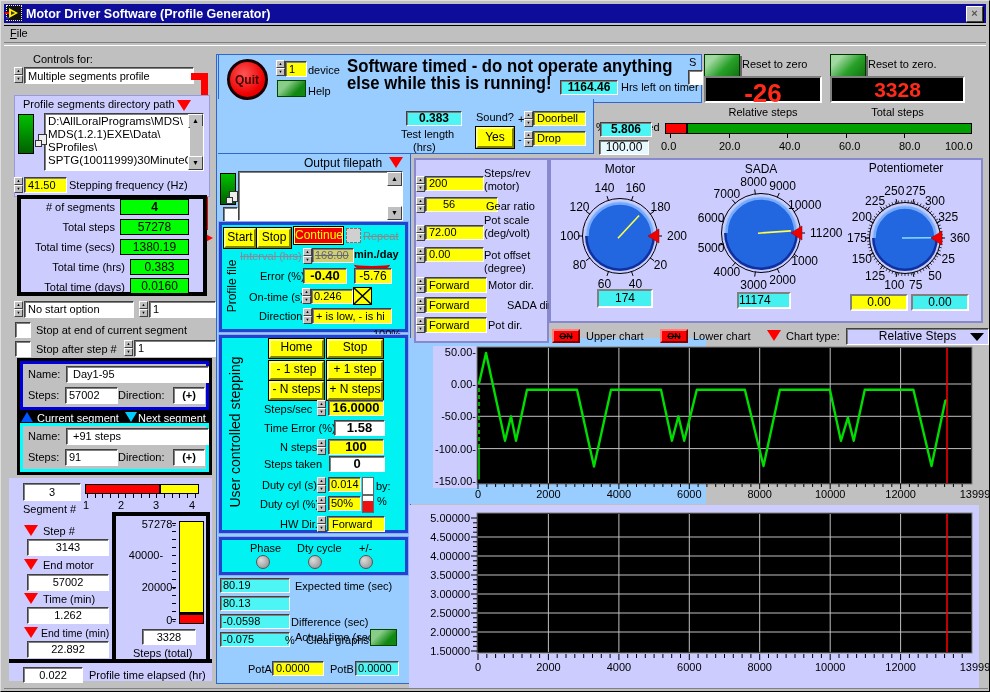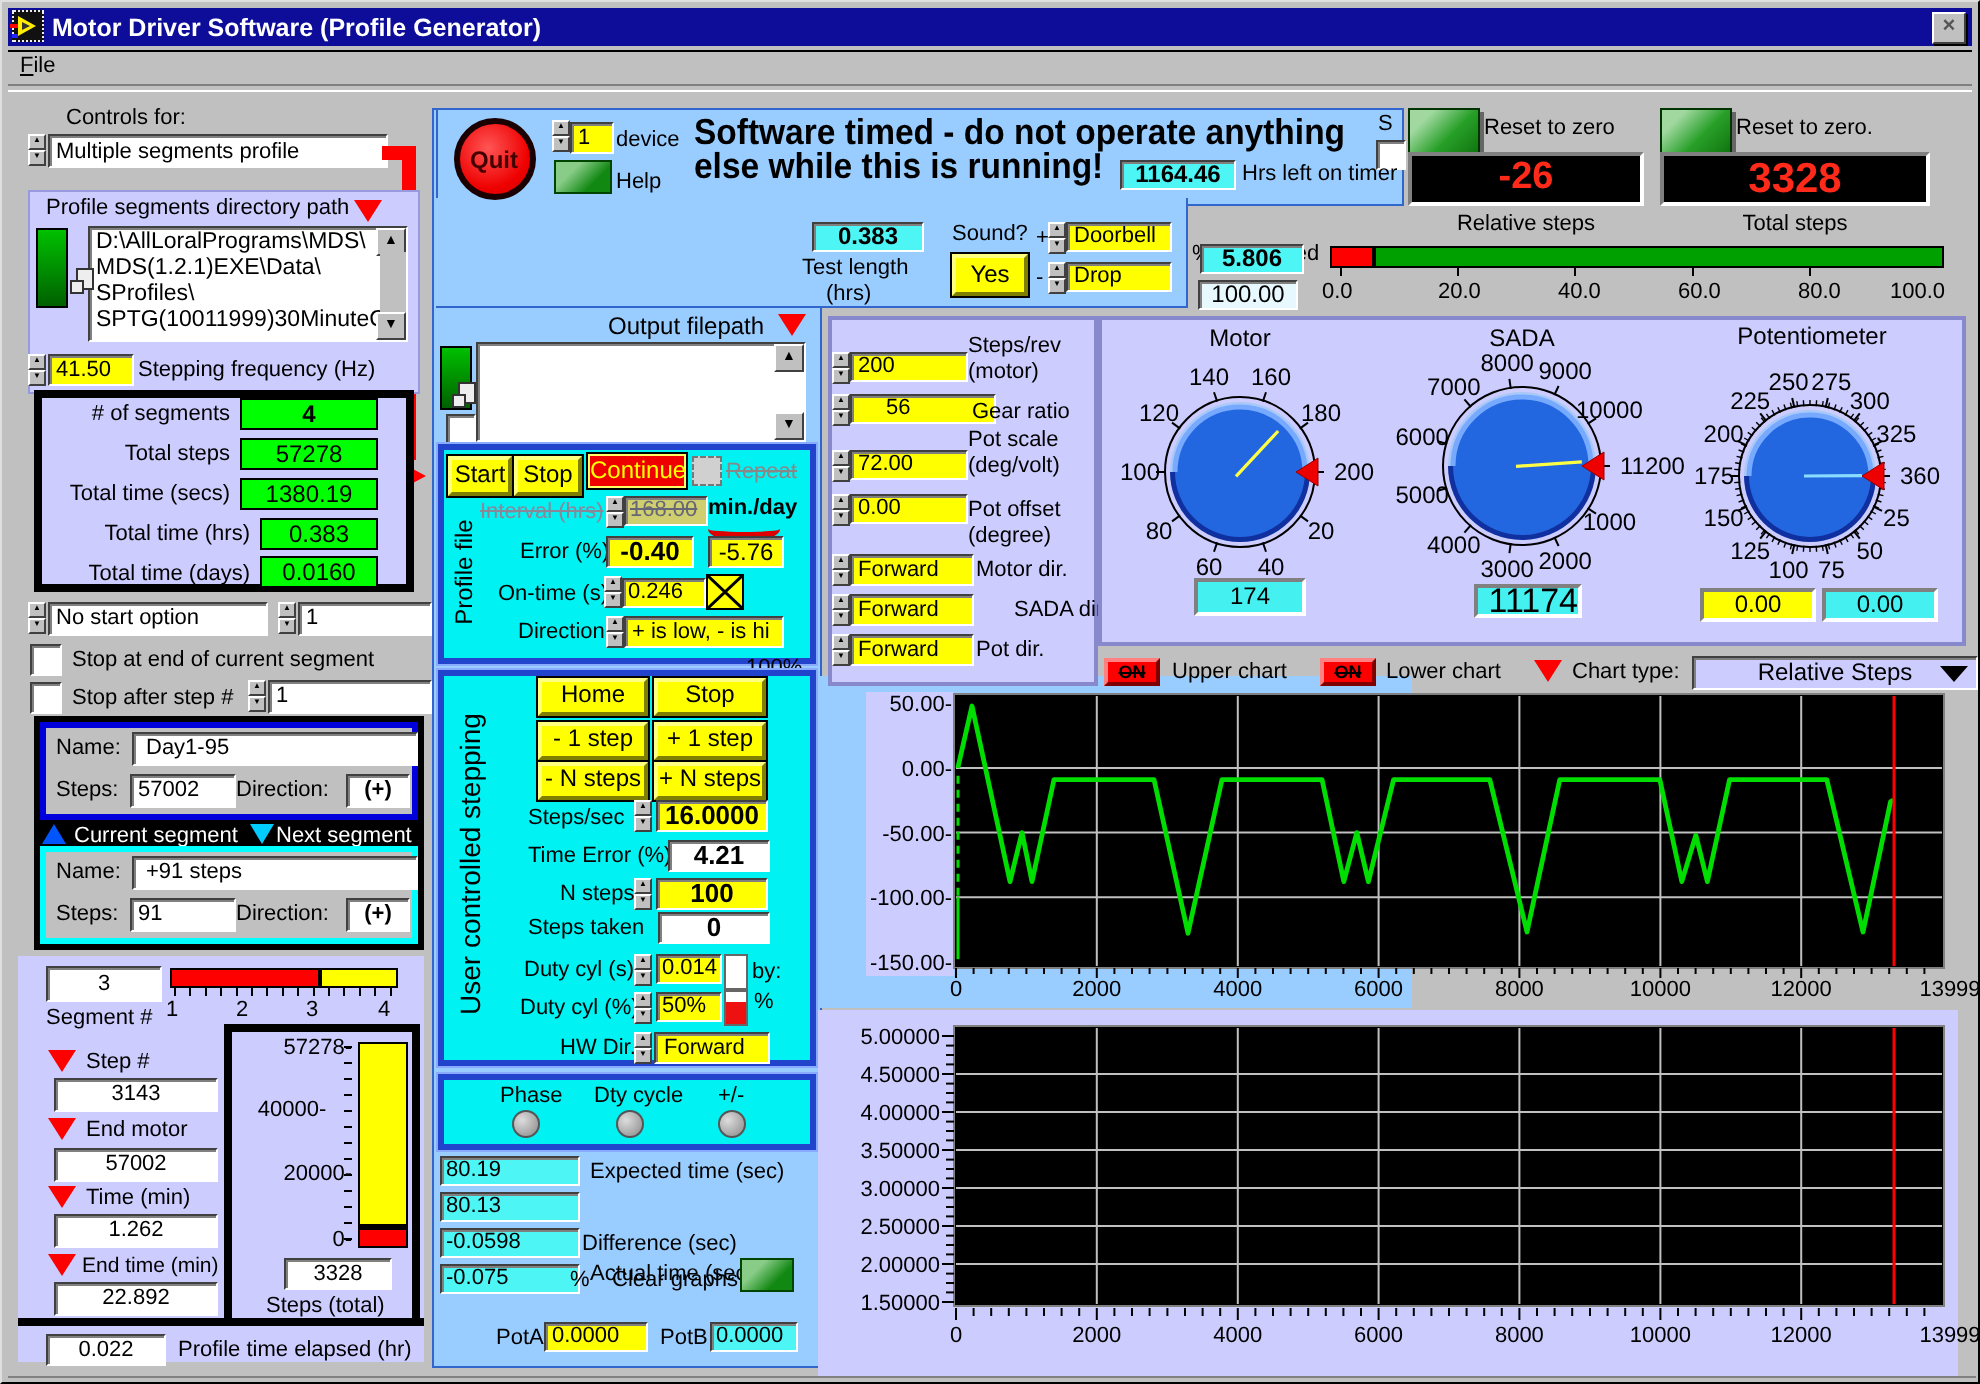--- a/index.html
+++ b/index.html
@@ -267,21 +267,21 @@
   <div class="abs ybtn" style="left:326px;top:360px;width:52px;height:15px;line-height:13px;">+ 1 step</div>
   <div class="abs ybtn" style="left:268px;top:380px;width:51px;height:15px;line-height:13px;">- N steps</div>
   <div class="abs ybtn" style="left:326px;top:380px;width:52px;height:15px;line-height:13px;">+ N steps</div>
   <div class="abs lab" style="left:263px;top:402px;">Steps/sec</div>
   <div class="abs spin" style="left:316px;top:399px;">
       <span class="u"></span>
       <span class="d"></span>
     </div>
   <div class="abs ybox ctr" style="left:327px;top:399px;width:54px;height:14px;font-size:13px;font-weight:bold;line-height:14px;">16.0000</div>
   <div class="abs lab" style="left:263px;top:421px;">Time Error (%)</div>
-  <div class="abs vbox ctr" style="left:333px;top:419px;width:49px;height:14px;font-size:13px;font-weight:bold;line-height:14px;">4.21</div>
+  <div class="abs vbox ctr" style="left:333px;top:419px;width:49px;height:14px;font-size:13px;font-weight:bold;line-height:14px;">1.58</div>
   <div class="abs lab" style="left:279px;top:440px;">N steps</div>
   <div class="abs spin" style="left:316px;top:438px;">
       <span class="u"></span>
       <span class="d"></span>
     </div>
   <div class="abs ybox ctr" style="left:327px;top:438px;width:54px;height:14px;font-size:13px;font-weight:bold;line-height:14px;">100</div>
   <div class="abs lab" style="left:263px;top:457px;">Steps taken</div>
   <div class="abs vbox ctr" style="left:328px;top:455px;width:54px;height:14px;font-size:13px;font-weight:bold;line-height:14px;">0</div>
   <div class="abs lab" style="left:261px;top:478px;">Duty cyl (s)</div>
   <div class="abs spin" style="left:316px;top:476px;">
@@ -327,21 +327,21 @@
   <div class="abs lab" style="left:305px;top:633px;">Clear graphs</div>
   <div class="abs" style="left:369px;top:628px;width:25px;height:15px;background:linear-gradient(135deg,#88cc88 30%,#118811 70%);border:1px solid #004400;"></div>
   <div class="abs lab" style="left:247px;top:662px;">PotA</div>
   <div class="abs ybox lab" style="left:271px;top:660px;width:47px;height:13px;line-height:13px;padding-left:3px;">0.0000</div>
   <div class="abs lab" style="left:329px;top:662px;">PotB</div>
   <div class="abs tbox lab" style="left:354px;top:660px;width:40px;height:13px;line-height:13px;padding-left:2px;">0.0000</div>
 
   <div class="abs" style="left:703px;top:53px;width:34px;height:26px;background:linear-gradient(135deg,#a0d8a0 20%,#28a028 55%,#117711 90%);border:1px solid #003300;box-shadow:2px 2px 0 #666;"></div>
   <div class="abs lab" style="left:741px;top:57px;">Reset to zero</div>
   <div class="abs" style="left:703px;top:75px;width:118px;height:27px;background:#000;border:2px solid;border-color:#808080 #fff #fff #808080;box-sizing:border-box;"></div>
-  <div class="abs" style="left:703px;top:77px;width:118px;font-size:19px;font-weight:bold;color:#ff2a1a;text-align:center;">-26</div>
+  <div class="abs" style="left:703px;top:77px;width:118px;font-size:26px;font-weight:bold;color:#ff2a1a;text-align:center;">-26</div>
   <div class="abs lab" style="left:703px;top:105px;width:118px;text-align:center;">Relative steps</div>
   <div class="abs" style="left:829px;top:53px;width:34px;height:26px;background:linear-gradient(135deg,#a0d8a0 20%,#28a028 55%,#117711 90%);border:1px solid #003300;box-shadow:2px 2px 0 #666;"></div>
   <div class="abs lab" style="left:867px;top:57px;">Reset to zero.</div>
   <div class="abs" style="left:829px;top:75px;width:135px;height:27px;background:#000;border:2px solid;border-color:#808080 #fff #fff #808080;box-sizing:border-box;"></div>
   <div class="abs" style="left:829px;top:77px;width:135px;font-size:21px;font-weight:bold;color:#ff2a1a;text-align:center;">3328</div>
   <div class="abs lab" style="left:829px;top:105px;width:135px;text-align:center;">Total steps</div>
 
   <div class="abs lab" style="left:595px;top:120px;">% completed</div>
   <div class="abs tbox ctr" style="left:599px;top:121px;width:50px;height:13px;font-size:12px;font-weight:bold;line-height:13px;">5.806</div>
   <div class="abs vbox ctr" style="left:598px;top:139px;width:48px;height:13px;font-size:12px;line-height:13px;background:#e8f8ff;">100.00</div>
@@ -567,21 +567,21 @@
 <line x1="386.3" y1="97.5" x2="388.9" y2="99.0" stroke="#000" stroke-width="0.7"></line>
 <line x1="387.7" y1="94.8" x2="390.4" y2="96.1" stroke="#000" stroke-width="0.7"></line>
 <line x1="388.9" y1="92.0" x2="391.7" y2="93.0" stroke="#000" stroke-width="0.7"></line>
 <line x1="389.8" y1="89.1" x2="392.7" y2="89.8" stroke="#000" stroke-width="0.7"></line>
 <line x1="390.5" y1="86.1" x2="393.4" y2="86.6" stroke="#000" stroke-width="0.7"></line>
 <line x1="390.9" y1="83.1" x2="393.9" y2="83.3" stroke="#000" stroke-width="0.7"></line>
 <line x1="353.0" y1="80.0" x2="382.0" y2="79.8" stroke="#88ddff" stroke-width="1.6"></line>
 <path d="M 382 80 l 11 -7 l 0 14 z" fill="#ee0000" stroke="#990000" stroke-width="0.5"></path>
 </svg>
 <div style="position:absolute;left:48px;top:131px;width:52px;height:15px;background:#44f0f0;border:2px solid;border-color:#808080 #fff #fff #808080;text-align:center;font-size:12px;line-height:15px;">174</div>
-<div style="position:absolute;left:188px;top:134px;width:50px;height:13px;background:#44f0f0;border:2px solid;border-color:#808080 #fff #fff #808080;text-align:right;font-size:17px;line-height:13px;">11174</div>
+<div style="position:absolute;left:188px;top:134px;width:50px;height:13px;background:#44f0f0;border:2px solid;border-color:#808080 #fff #fff #808080;text-align:left;font-size:12px;line-height:13px;">11174</div>
 <div style="position:absolute;left:301px;top:136px;width:54px;height:13px;background:#ffff00;border:2px solid;border-color:#808080 #fff #fff #808080;text-align:center;font-size:12px;line-height:13px;">0.00</div>
 <div style="position:absolute;left:362px;top:136px;width:54px;height:13px;background:#44f0f0;border:2px solid;border-color:#808080 #fff #fff #808080;text-align:center;font-size:12px;line-height:13px;">0.00</div>
 </div>
 
   <div class="abs" style="left:551px;top:328px;width:28px;height:14px;background:#ff0000;border:2px solid;border-color:#ff8080 #800000 #800000 #ff8080;box-sizing:border-box;color:#000;font-size:9px;font-weight:bold;text-align:center;line-height:10px;text-decoration:line-through;">ON</div>
   <div class="abs lab" style="left:585px;top:329px;">Upper chart</div>
   <div class="abs" style="left:659px;top:328px;width:28px;height:14px;background:#ff0000;border:2px solid;border-color:#ff8080 #800000 #800000 #ff8080;box-sizing:border-box;color:#000;font-size:9px;font-weight:bold;text-align:center;line-height:10px;text-decoration:line-through;">ON</div>
   <div class="abs lab" style="left:692px;top:329px;">Lower chart</div>
   <div class="abs redtri" style="left:766px;top:329px;"></div>
   <div class="abs lab" style="left:785px;top:329px;">Chart type:</div>

